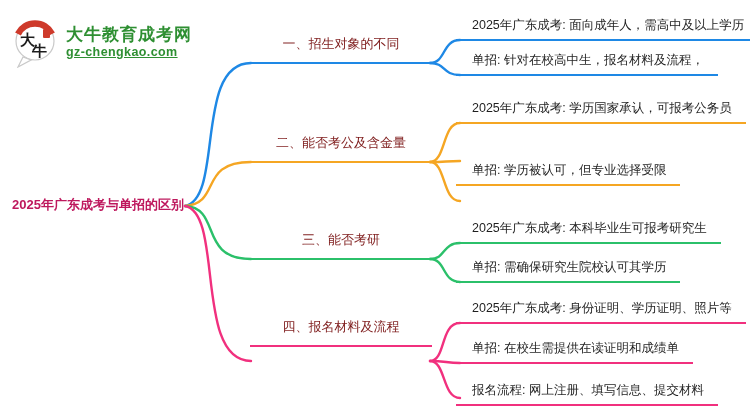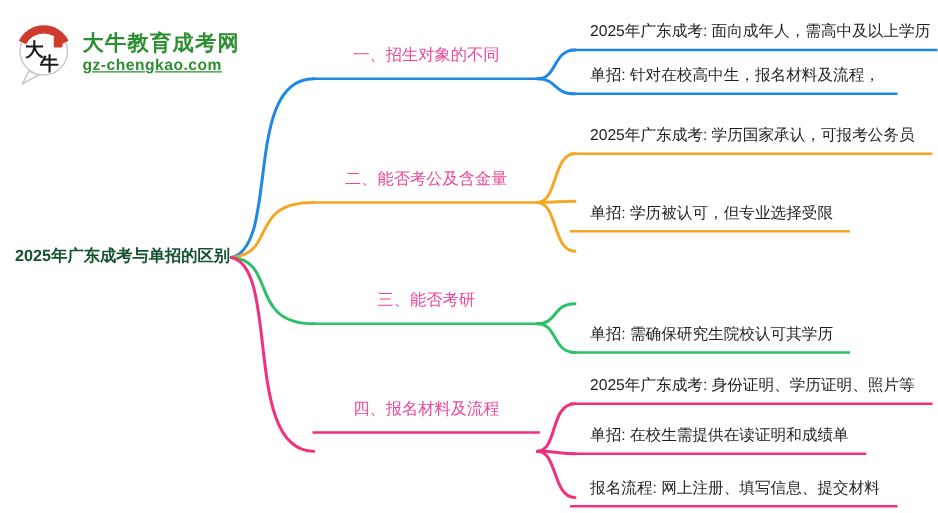--- a/index.html
+++ b/index.html
@@ -7,24 +7,24 @@
   .stage{position:relative;width:750px;height:410px;background:#fff;}
   svg.links{position:absolute;left:0;top:0;width:750px;height:410px;pointer-events:none;}
 
   
   .logo{position:absolute;left:12px;top:18px;display:flex;align-items:center;gap:8px;cursor:pointer;}
   .logo-title{font-size:17px;font-weight:bold;letter-spacing:1px;line-height:18px;}
   .logo-domain{font-size:12.5px;font-weight:bold;letter-spacing:.4px;line-height:15px;margin-top:1px;text-decoration:underline;}
 
   
   .root{position:absolute;left:12px;top:196px;width:175px;font-size:13px;font-weight:bold;
-        color:#14532d;line-height:18px;white-space:nowrap;}
+        color:#be185d;line-height:18px;white-space:nowrap;}
 
   
-  .topic{position:absolute;left:250px;width:182px;text-align:center;font-size:13px;color:#ec4899;
+  .topic{position:absolute;left:250px;width:182px;text-align:center;font-size:13px;color:#7f1d1d;
          line-height:18px;padding-bottom:9px;border-bottom:2.5px solid #000;white-space:nowrap;}
   .t1{top:35px;} .t2{top:134px;} .t3{top:231px;} .t4{top:318px;}
 
   
   .leaf{position:absolute;left:456px;font-size:12.5px;color:#1f1f1f;line-height:17px;
         padding:0 14px 5px 16px;border-bottom:2.5px solid #000;white-space:nowrap;display:inline-block;}
   .l11{top:17px;} .l12{top:52px;}
   .l21{top:100px;} .l22{top:138px;} .l23{top:178px;}
   .l31{top:220px;} .l32{top:259px;}
   .l41{top:300px;} .l42{top:340px;} .l43{top:382px;text-align:center;}
@@ -76,18 +76,19 @@
   <div class="topic t2" style="border-bottom-color: rgb(245, 166, 35);">二、能否考公及含金量</div>
   <div class="topic t3" style="border-bottom-color: rgb(43, 192, 106);">三、能否考研</div>
   <div class="topic t4" style="border-bottom-color: rgb(241, 48, 126);">四、报名材料及流程</div>
 
   <div class="leaf l11" style="border-bottom-color: rgb(30, 136, 229);">2025年广东成考: 面向成年人，需高中及以上学历</div>
   <div class="leaf l12" style="border-bottom-color: rgb(30, 136, 229);">单招: 针对在校高中生，报名材料及流程，</div>
 
   <div class="leaf l21" style="border-bottom-color: rgb(245, 166, 35);">2025年广东成考: 学历国家承认，可报考公务员</div>
   <div class="leaf l22" style="border-bottom-color: rgb(245, 166, 35); margin-top: 24px;">单招: 学历被认可，但专业选择受限</div>
 
+  <div class="leaf l31" style="border-bottom-color: rgb(43, 192, 106);">2025年广东成考: 本科毕业生可报考研究生</div>
   <div class="leaf l32" style="border-bottom-color: rgb(43, 192, 106);">单招: 需确保研究生院校认可其学历</div>
 
   <div class="leaf l41" style="border-bottom-color: rgb(241, 48, 126);">2025年广东成考: 身份证明、学历证明、照片等</div>
   <div class="leaf l42" style="border-bottom-color: rgb(241, 48, 126);">单招: 在校生需提供在读证明和成绩单</div>
   <div class="leaf l43" style="border-bottom-color: rgb(241, 48, 126);">报名流程: 网上注册、填写信息、提交材料</div>
 </div>
 
 </body></html>

